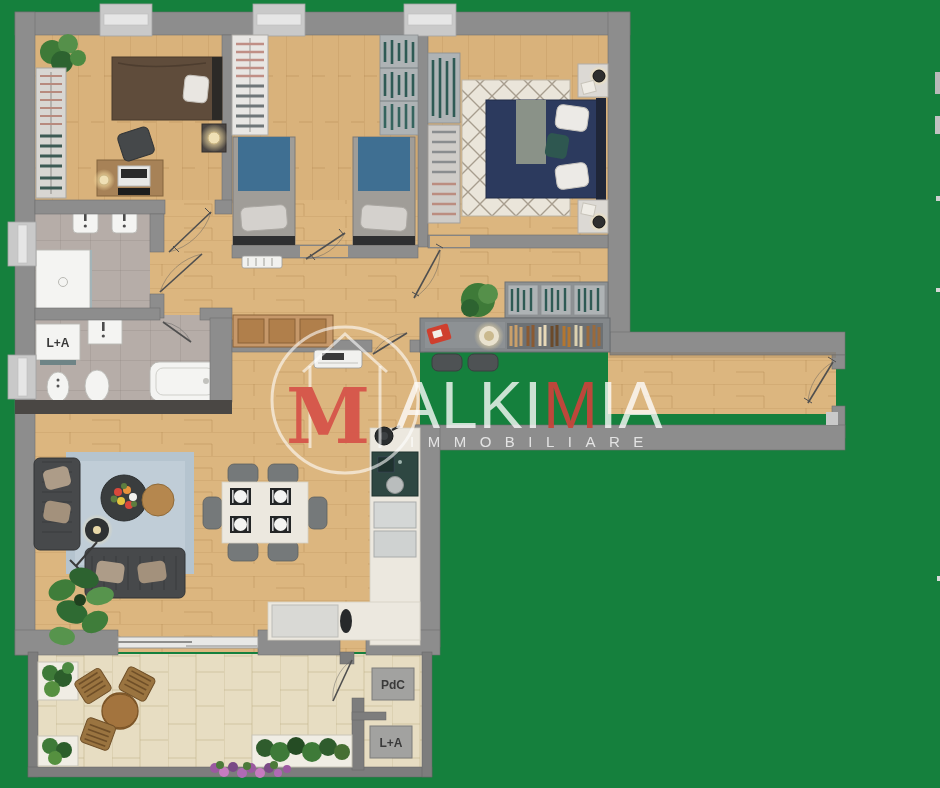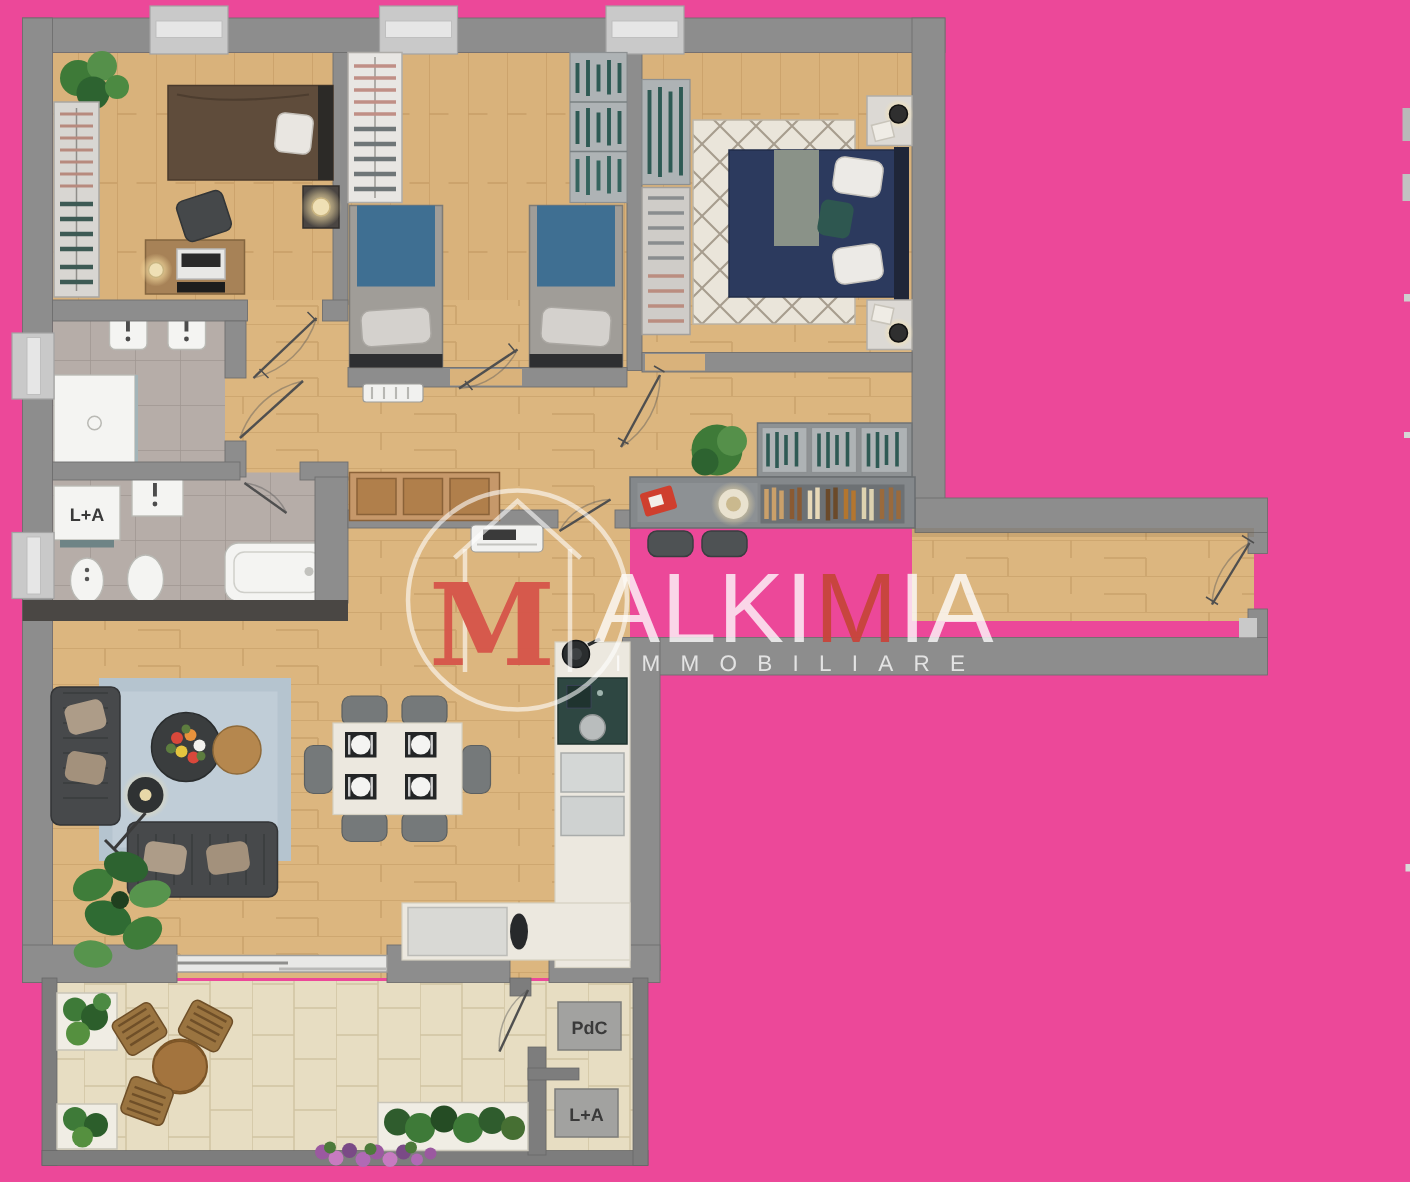--- a/index.html
+++ b/index.html
@@ -1,16 +1,16 @@
 <!DOCTYPE html>
 <html><head>
 <meta charset="utf-8">
 <style>
   html,body{margin:0;padding:0;background:#ffffff;}
-  #stage{position:relative;width:940px;height:788px;background:#ec4899;overflow:hidden;
+  #stage{position:relative;width:940px;height:788px;background:#15803d;overflow:hidden;
          font-family:"Liberation Sans", sans-serif;}
   svg{display:block}
   
   .wall{fill:#8d8d8d;stroke:#6f6f6f;stroke-width:.6}
   .wall-thin{fill:#7d7d7d;stroke:#666;stroke-width:.5}
   .wall-dark{fill:#4a4744}
   .win{fill:#c9c9c9;stroke:#a3a3a3;stroke-width:.8}
   .win-in{fill:#e6e6e6;stroke:#bdbdbd;stroke-width:.6}
   .marble{fill:#ece8df;stroke:#d5d0c2;stroke-width:.8}
   

